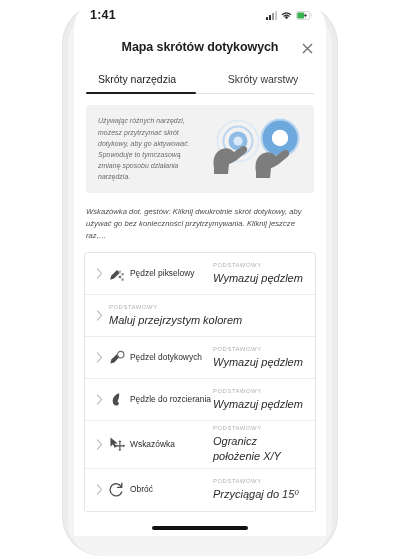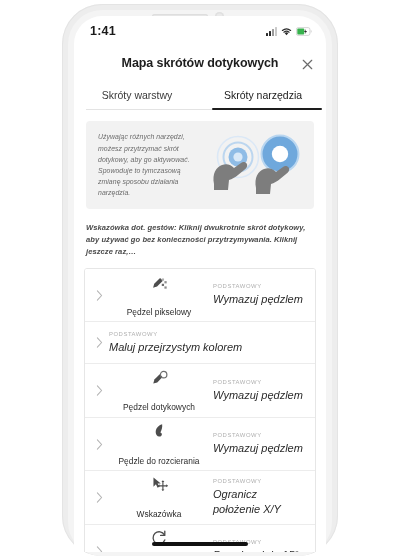--- a/index.html
+++ b/index.html
@@ -37,21 +37,21 @@
     left: 68px;
     top: 10px;
     width: 264px;
     height: 546px;
     border-radius: 34px;
     background: #f4f4f4;
   }
   .screen {
     position: absolute;
     left: 74px;
-    top: 16px;
+    top: 0;
     width: 252px;
     height: 536px;
     background: #ffffff;
     border-radius: 28px 28px 0 0;
     overflow: hidden;
   }
 
   
   .speaker-slot {
     position: absolute;
@@ -208,21 +208,20 @@
   }
 
   
   .gesture-hint {
     margin: 13px 12px 0 12px;
     font-size: 7.6px;
     line-height: 1.58;
     color: #4a4a4a;
     font-style: italic;
     letter-spacing: 0.05px;
-    font-weight: bold;
   }
 
   
   .shortcut-list {
     margin: 10px 10px 0 10px;
     border: 1px solid #e6e6e6;
     border-radius: 3px;
     background: #ffffff;
     overflow: hidden;
   }
@@ -241,24 +240,23 @@
     width: 16px;
     flex-shrink: 0;
     display: flex;
     align-items: center;
     justify-content: center;
     color: #b4b4b4;
   }
   .row-tool {
     display: flex;
     align-items: center;
-    gap: 16px;
+    gap: 5px;
     width: 104px;
     flex-shrink: 0;
-    flex-direction: column;
   }
   .tool-icon {
     width: 18px;
     height: 18px;
     flex-shrink: 0;
     display: flex;
     align-items: center;
     justify-content: center;
     color: #4d4d4d;
   }
@@ -342,25 +340,25 @@
       <div class="dialog-title">Mapa skrótów dotykowych</div>
       <div class="close-btn">
         <svg width="11" height="11" viewBox="0 0 14 14">
           <path d="M1.6 1.6 L12.4 12.4 M12.4 1.6 L1.6 12.4" stroke="#6b6b6b" stroke-width="1.5" stroke-linecap="round"></path>
         </svg>
       </div>
     </div>
 
     <div class="tabs">
       <div class="tab-underline-track"></div>
+      <div class="tab active">
+        <span>Skróty narzędzia</span>
+      </div>
       <div class="tab">
         <span>Skróty warstwy</span>
-      </div>
-      <div class="tab active">
-        <span>Skróty narzędzia</span>
       </div>
     </div>
 
     <div class="content">
 
       <div class="info-panel">
         <div class="info-text">Używając różnych narzędzi, możesz przytrzymać skrót dotykowy, aby go aktywować. Spowoduje to tymczasową zmianę sposobu działania narzędzia.</div>
         <div class="info-illus">
           <svg width="96" height="66" viewBox="0 0 96 66">
 

